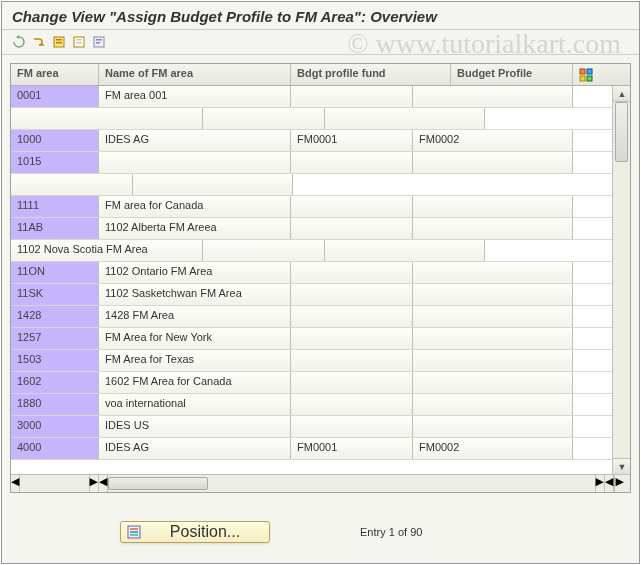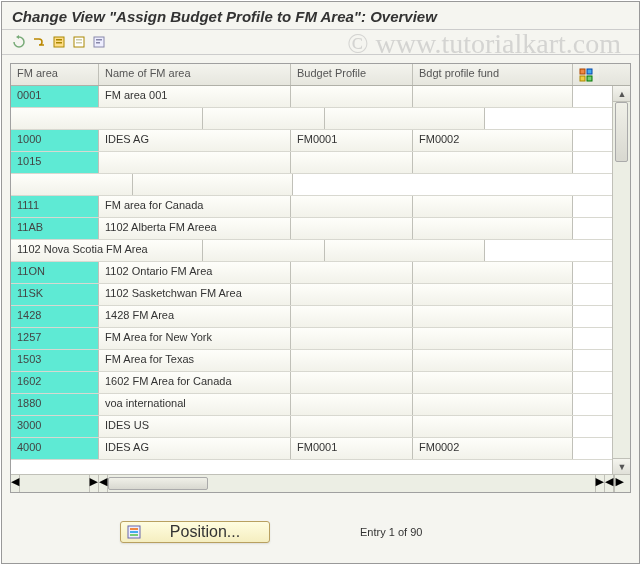--- a/index.html
+++ b/index.html
@@ -72,21 +72,21 @@
     padding: 3px 6px;
     overflow: hidden;
     white-space: nowrap;
   }
   .col0 { width: 88px; }
   .col1 { width: 192px; }
   .col2 { width: 122px; }
   .col3 { width: 160px; }
   .hcell {
     color: #555;
-    font-weight: normal;
+    font-weight: bold;
     background: linear-gradient(#f4f4ee, #e6e6de);
     cursor: pointer;
   }
   .config-col {
     width: 26px;
     background: linear-gradient(#f4f4ee, #e6e6de);
     display: flex;
     align-items: center;
     justify-content: center;
     cursor: pointer;
@@ -96,21 +96,21 @@
     flex: 1;
     overflow: hidden;
     position: relative;
   }
   .data-row {
     display: flex;
     height: 22px;
     border-bottom: 1px solid #d8d8d0;
   }
   .dcell0 {
-    background: #5eead4;
+    background: #c4b5fd;
     color: #444;
   }
   .dcell1, .dcell2, .dcell3 {
     background: linear-gradient(#fefefa, #f2f2ea);
     color: #333;
   }
   .dcell2, .dcell3 { cursor: text; }
   .vscroll {
     width: 18px;
     background: #eceee4;
@@ -240,22 +240,22 @@
         </svg>
     </div>
   </div>
   <div class="divider"></div>
 
   <div class="content-area">
     <div class="table-wrap">
       <div class="table-header-row">
         <div class="hcell col0">FM area</div>
         <div class="hcell col1">Name of FM area</div>
+        <div class="hcell col3">Bdgt profile fund</div>
         <div class="hcell col2">Budget Profile</div>
-        <div class="hcell col3">Bdgt profile fund</div>
         <div class="config-col">
           <svg viewBox="0 0 14 14">
               <rect x="1" y="1" width="5" height="5" fill="#e84" stroke="#a40"></rect>
               <rect x="8" y="1" width="5" height="5" fill="#4ae" stroke="#04a"></rect>
               <rect x="1" y="8" width="5" height="5" fill="#ec4" stroke="#a80"></rect>
               <rect x="8" y="8" width="5" height="5" fill="#7c7" stroke="#070"></rect>
             </svg>
         </div>
       </div>
 

